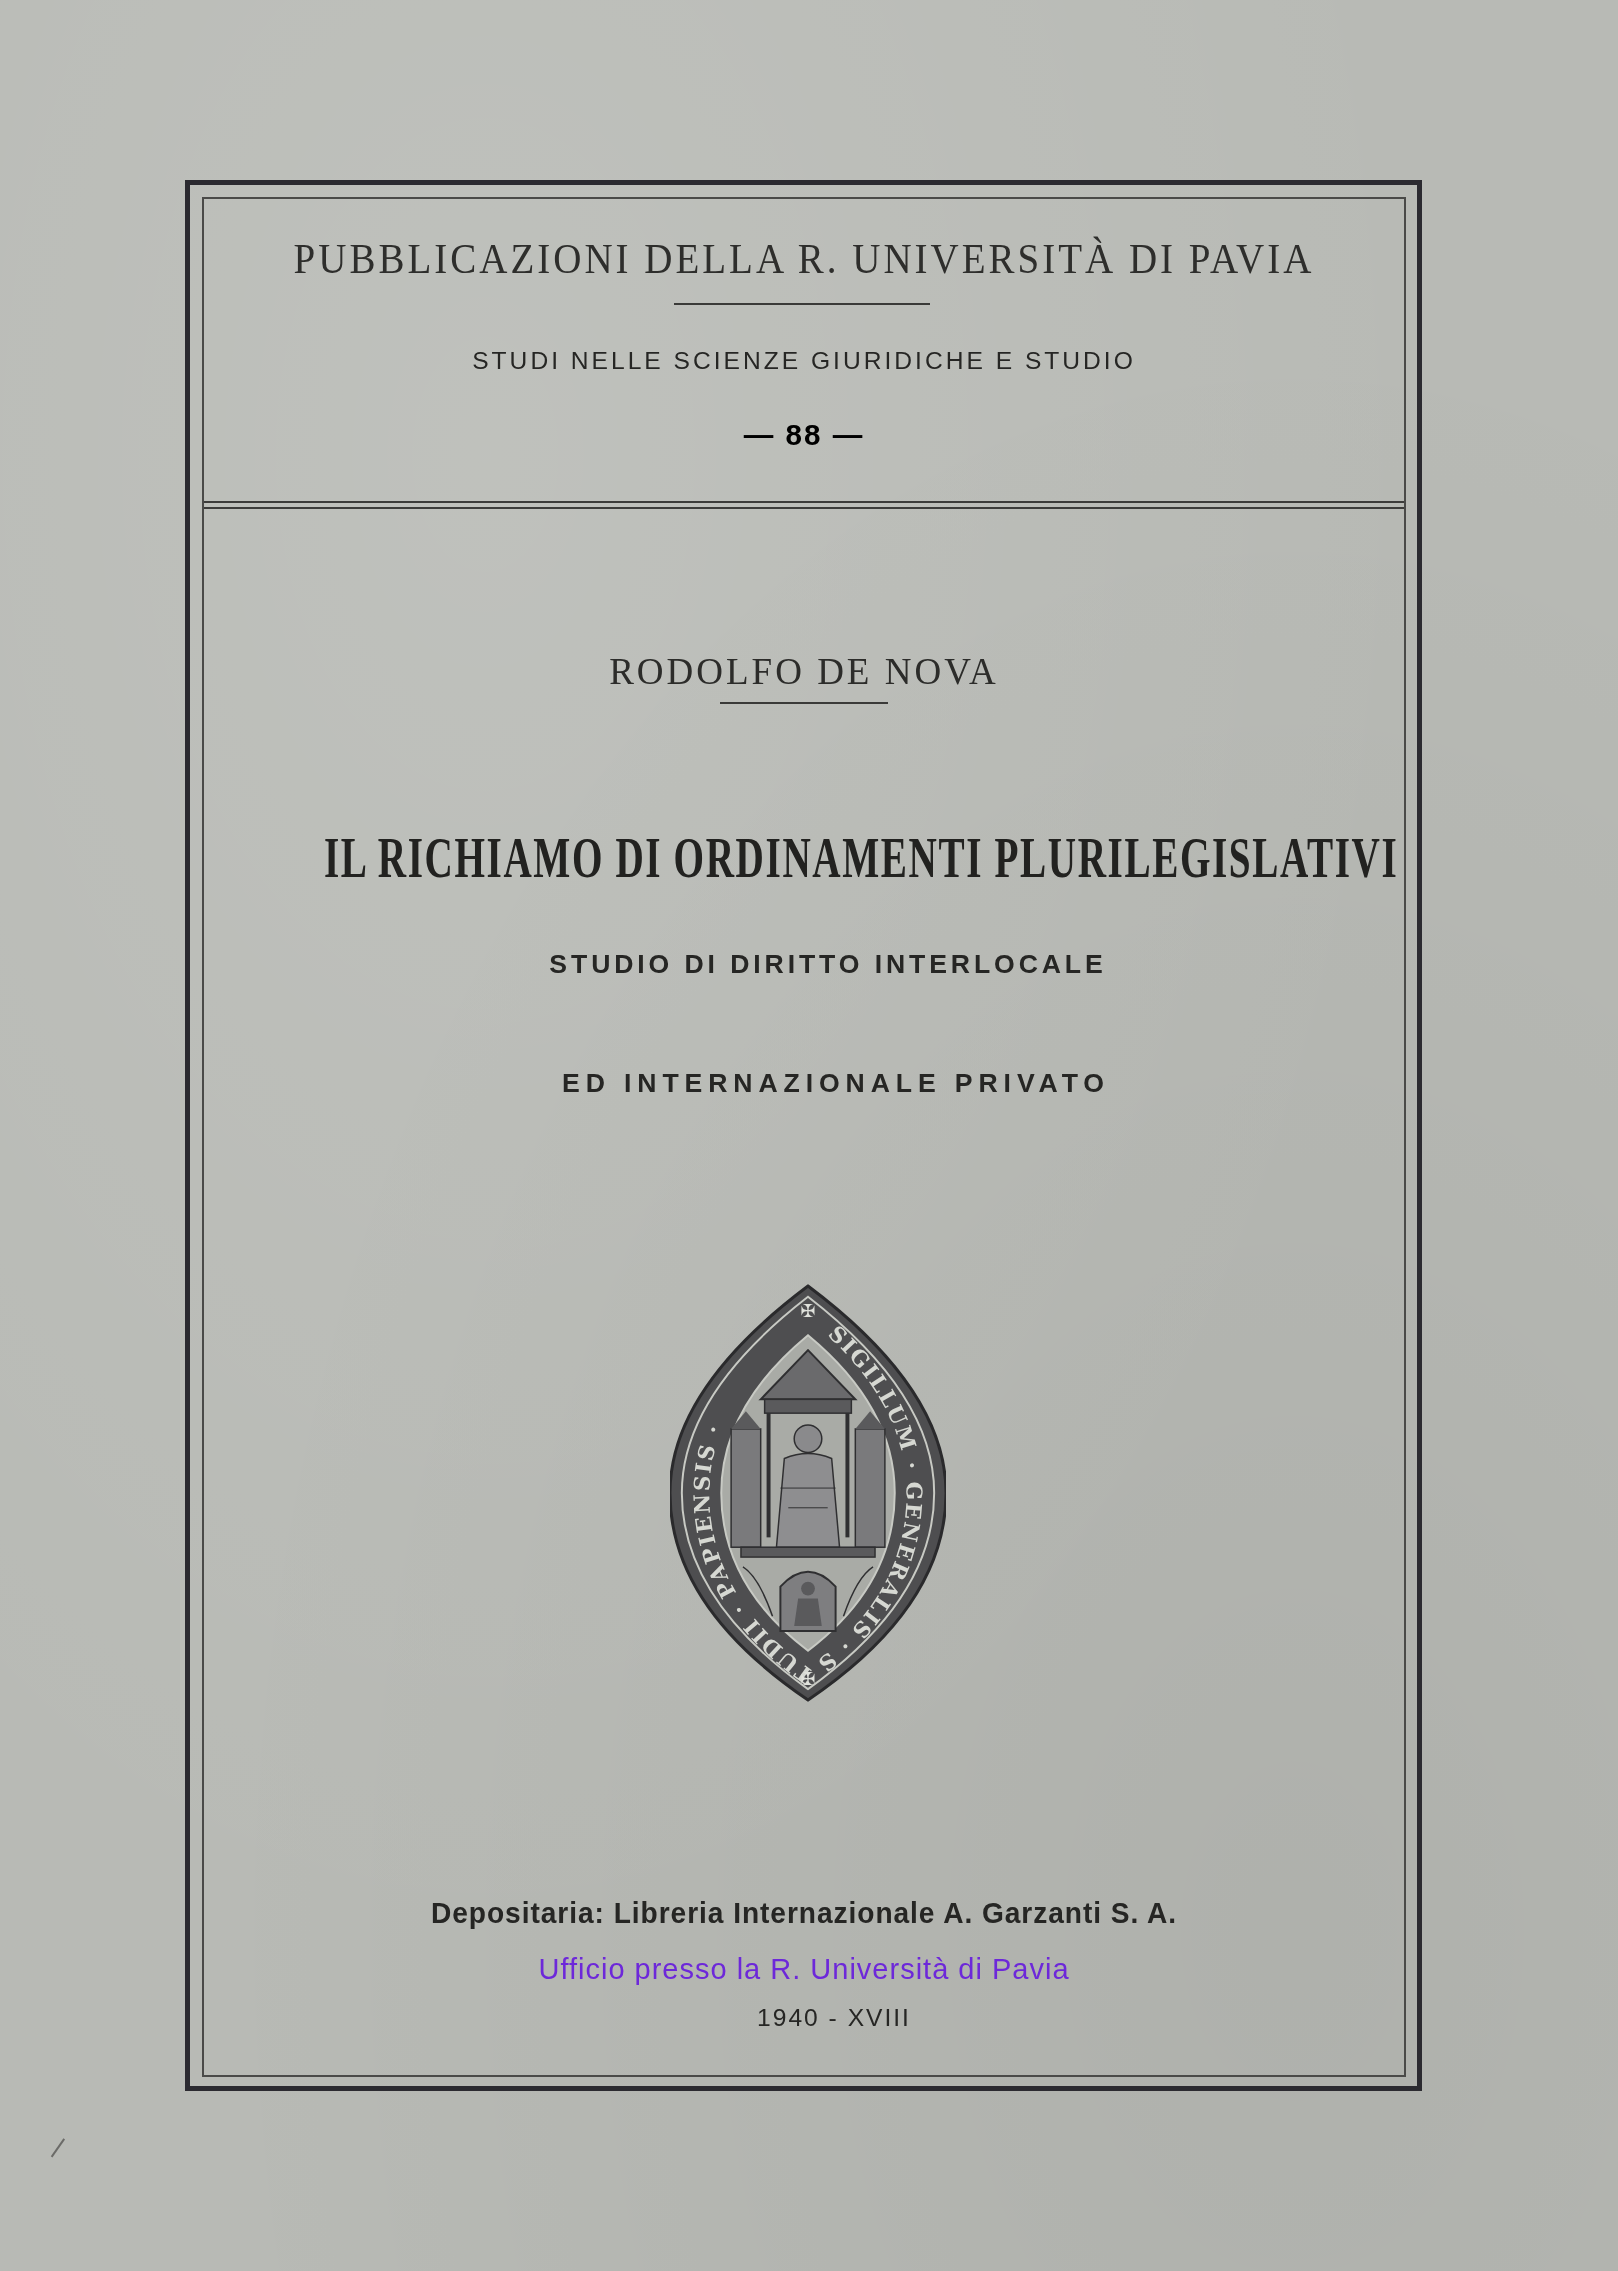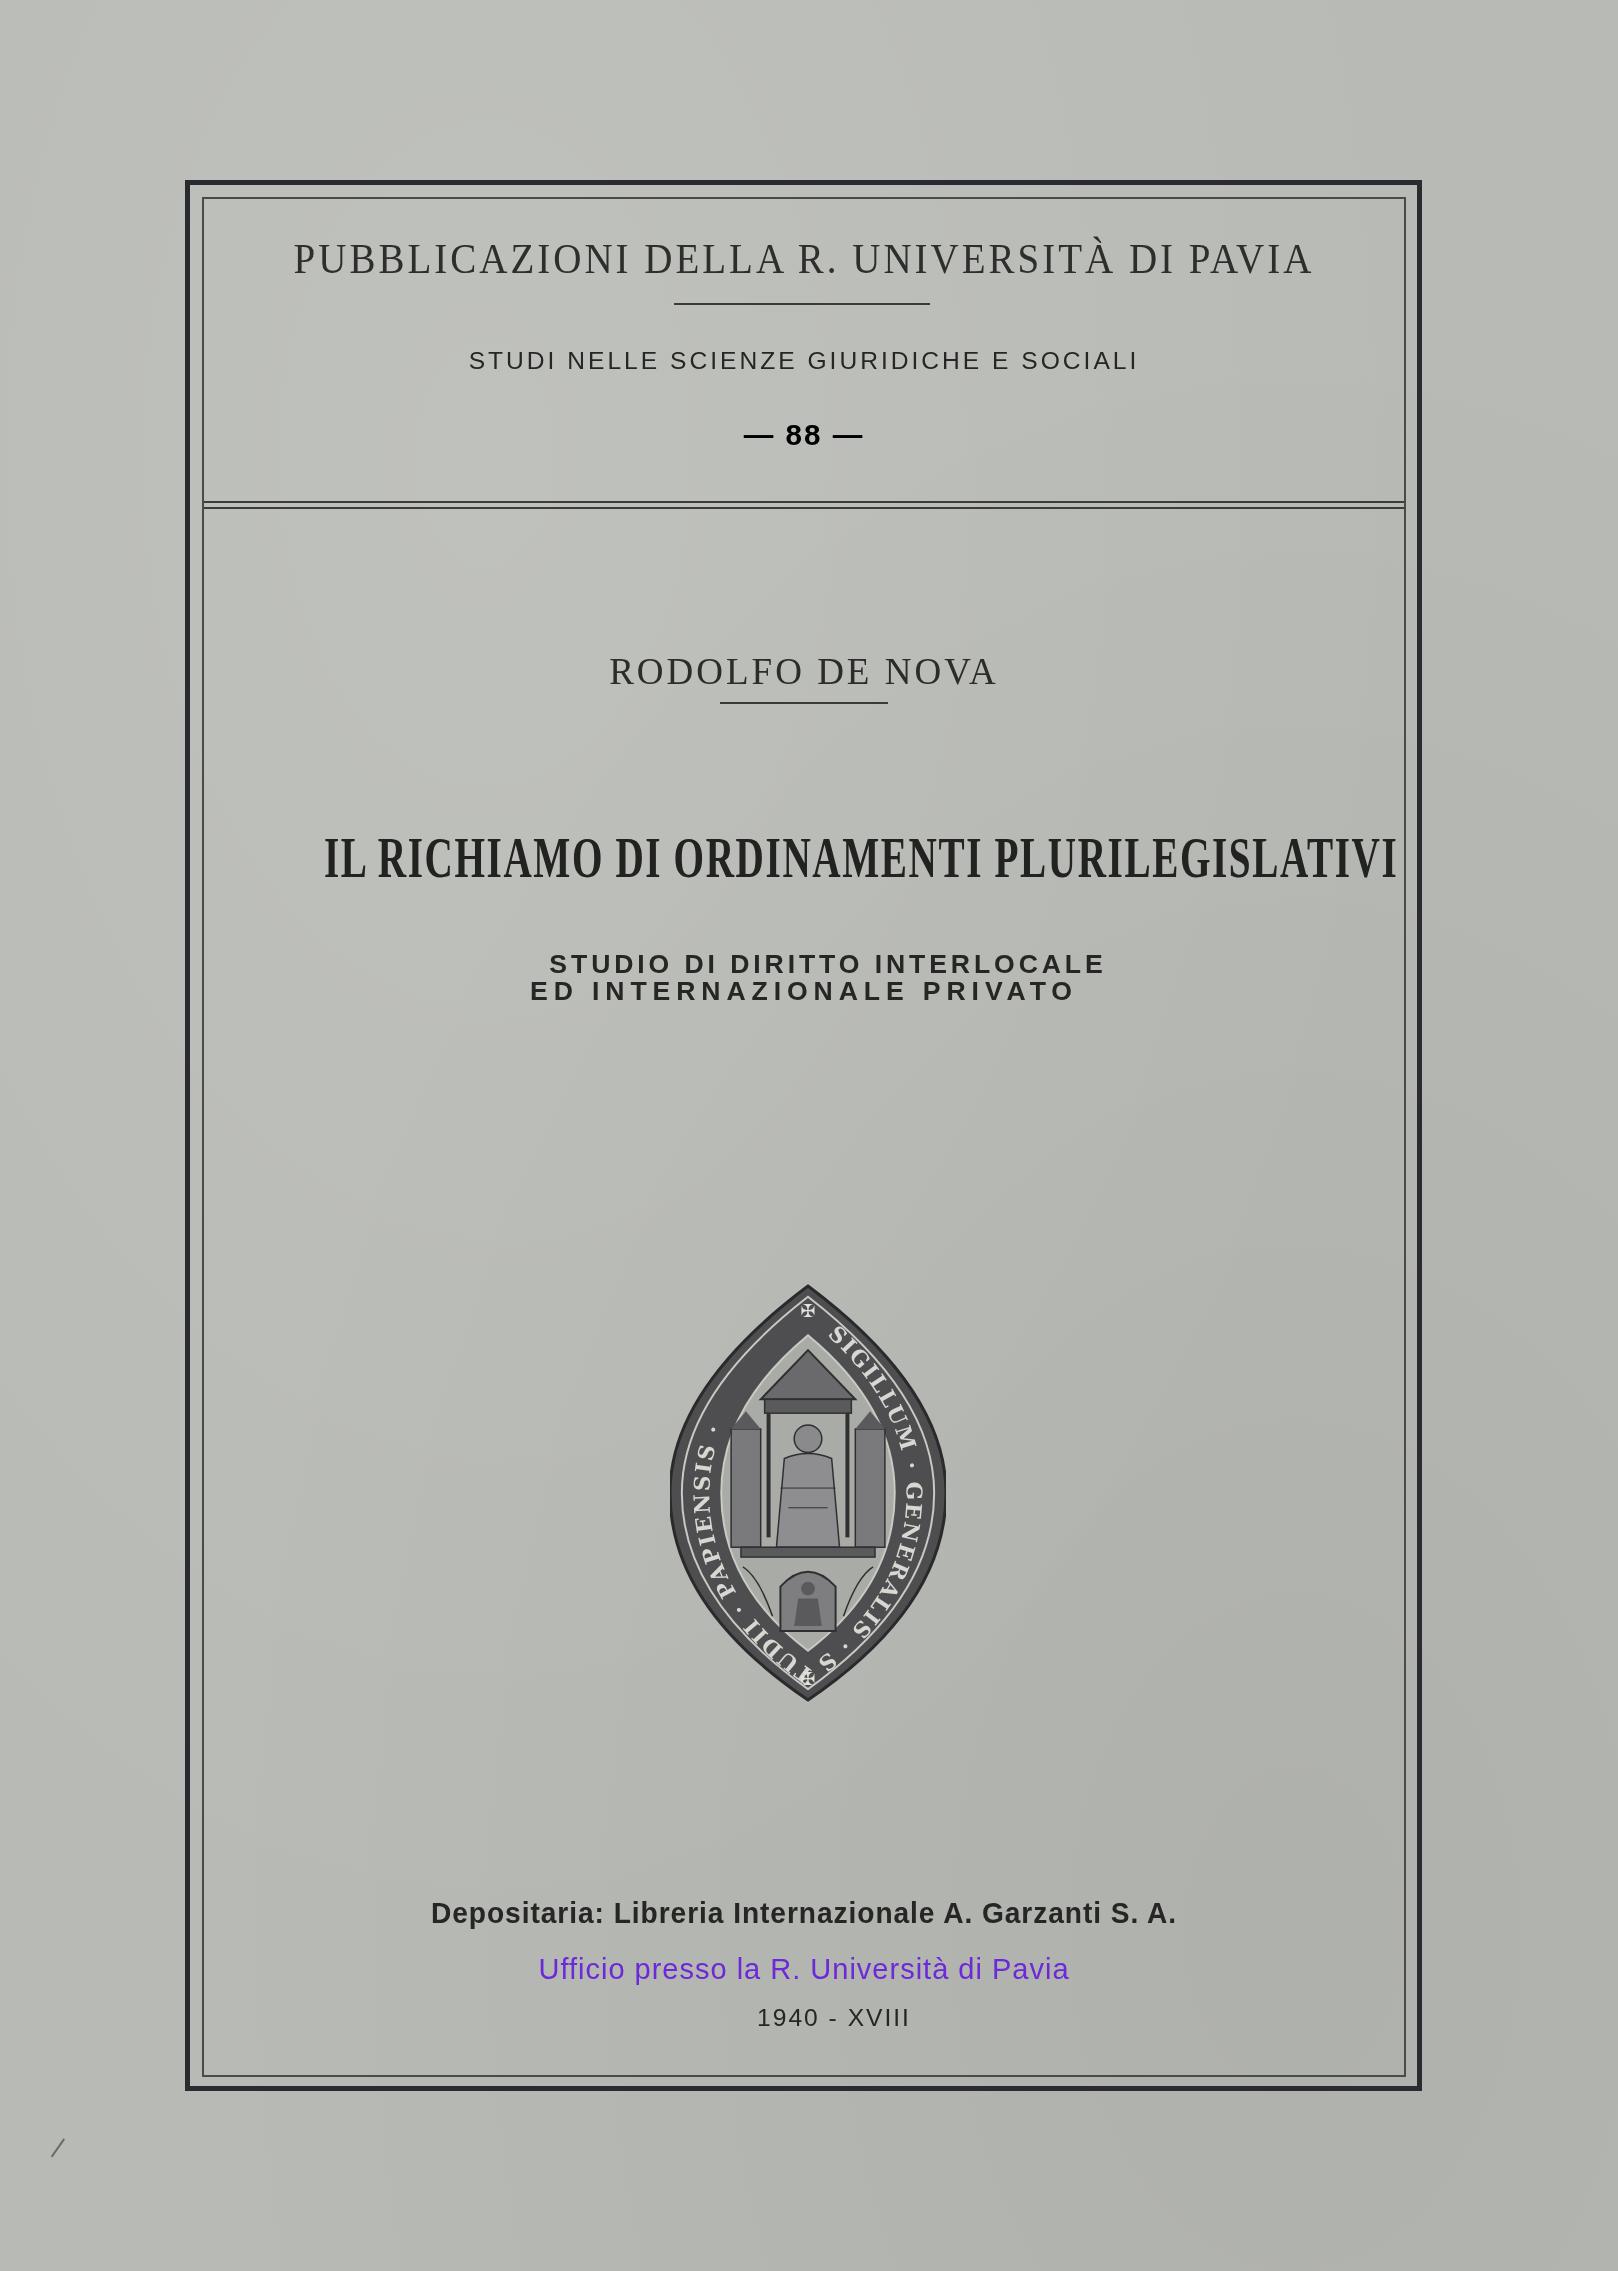--- a/index.html
+++ b/index.html
@@ -106,21 +106,21 @@
       color: #222220;
     }
     .subtitle {
       font-family: "Liberation Sans", sans-serif;
       font-size: 26.6px;
       font-weight: bold;
       letter-spacing: 3.9px;
       color: #262624;
     }
     .subtitle-1 { top: 949px; padding-left: 24px; }
-    .subtitle-2 { top: 976px; letter-spacing: 5.9px; }
+    .subtitle-2 { top: 1068px; letter-spacing: 5.9px; padding-left: 32px; }
     .seal {
       position: absolute;
       left: 670px;
       top: 1281px;
       width: 276px;
       height: 424px;
     }
     .publisher {
       top: 1896px;
       font-family: "Liberation Sans", sans-serif;
@@ -158,21 +158,21 @@
 </head>
 <body>
 
 <div class="paper"></div>
 
 <div class="outer-frame"></div>
 <div class="inner-frame"></div>
 
 <div class="center series-title">PUBBLICAZIONI DELLA R. UNIVERSITÀ DI PAVIA</div>
 <div class="short-rule rule-1"></div>
-<div class="center subseries">STUDI NELLE SCIENZE GIURIDICHE E SOCIALI</div>
+<div class="center subseries">STUDI NELLE SCIENZE GIURIDICHE E STUDIO</div>
 <div class="center series-number">— 88 —</div>
 
 <div class="double-rule"></div>
 
 <div class="center author">RODOLFO DE NOVA</div>
 <div class="short-rule rule-2"></div>
 
 <div class="center main-title">IL RICHIAMO DI ORDINAMENTI PLURILEGISLATIVI</div>
 <div class="center subtitle subtitle-1">STUDIO DI DIRITTO INTERLOCALE</div>
 <div class="center subtitle subtitle-2">ED INTERNAZIONALE PRIVATO</div>

